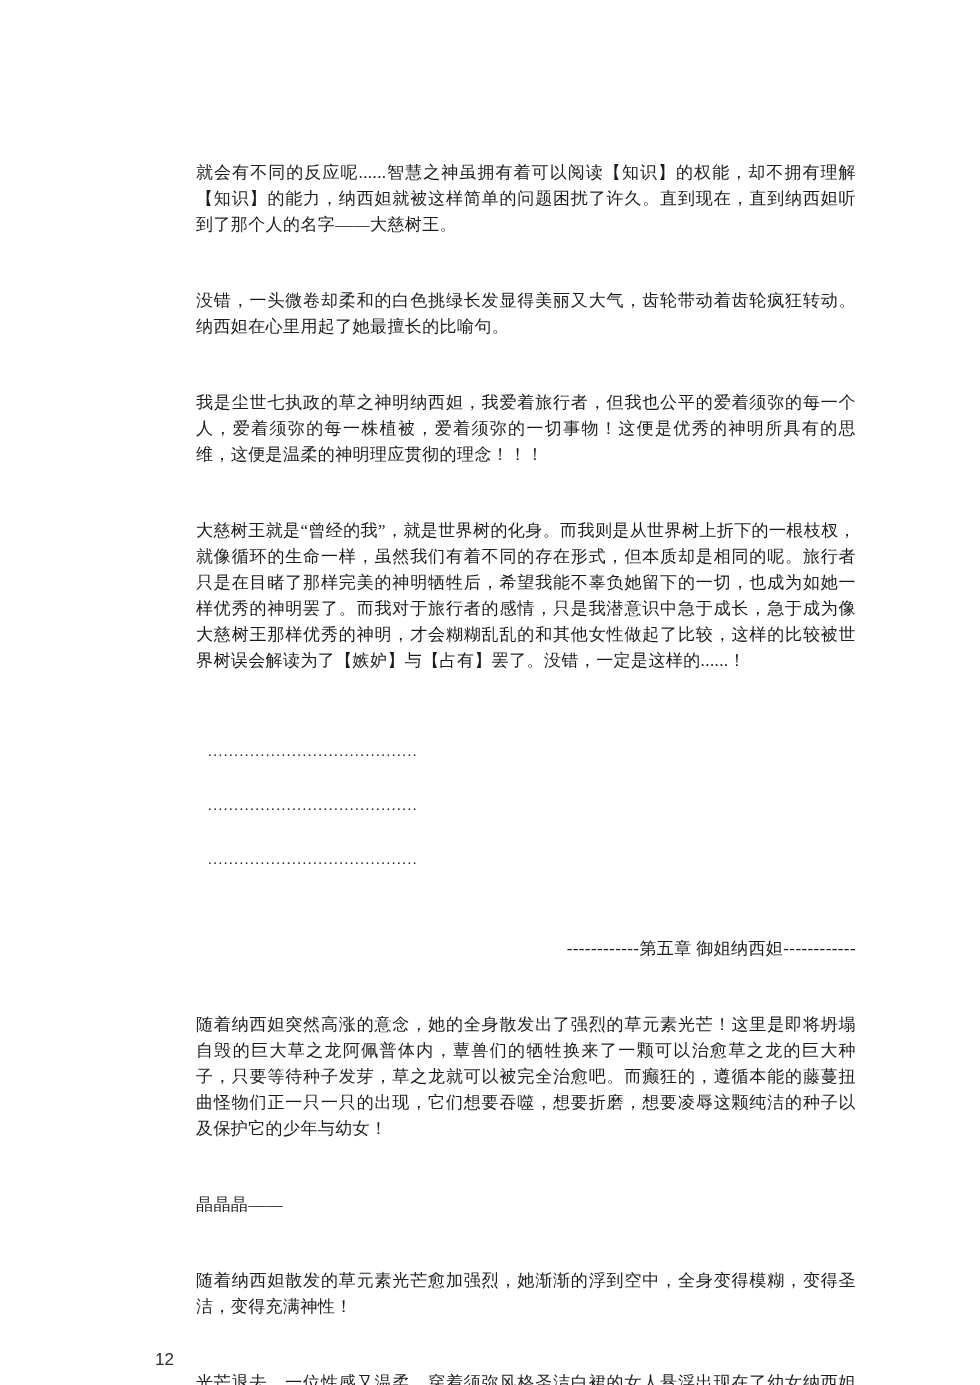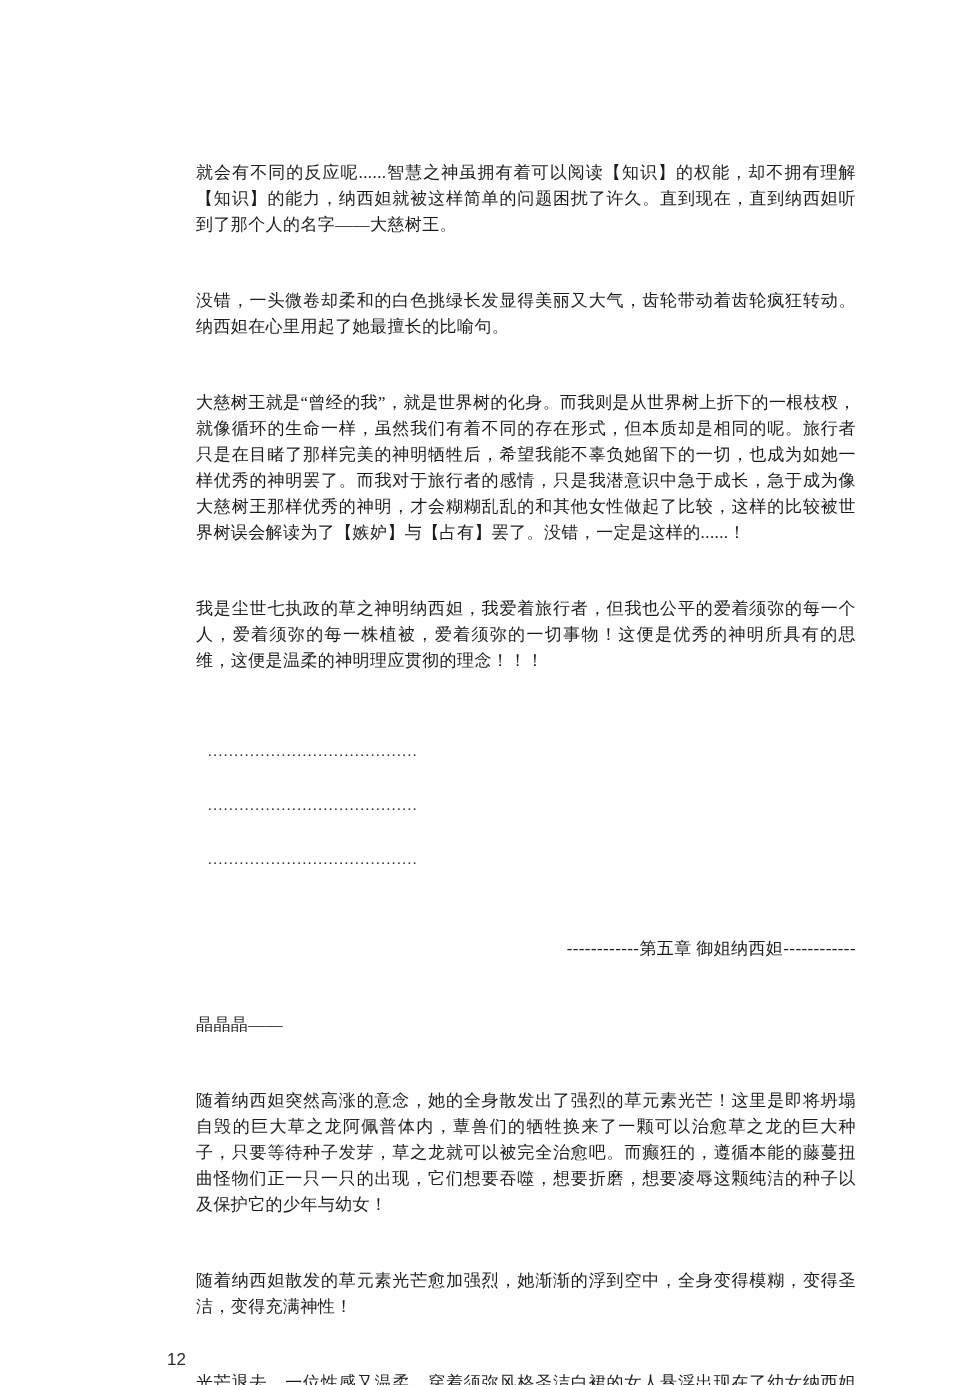--- a/index.html
+++ b/index.html
@@ -37,41 +37,41 @@
     letter-spacing: 1.5px;
     font-size: 15px;
     color: #2a2a2a;
   }
   .chapter-heading {
     text-align: right;
     color: #1c1c1c;
   }
   .page-number {
     position: absolute;
-    left: 131px;
+    left: 119px;
     top: 1314px;
     font-family: "Liberation Sans", "DejaVu Sans", sans-serif;
     font-size: 17px;
     color: #2b2b2b;
   }
 </style>
 </head>
 <body>
 
 <div class="page">
   <div class="content">
     <p>就会有不同的反应呢......智慧之神虽拥有着可以阅读【知识】的权能，却不拥有理解【知识】的能力，纳西妲就被这样简单的问题困扰了许久。直到现在，直到纳西妲听到了那个人的名字——大慈树王。</p>
     <p>没错，一头微卷却柔和的白色挑绿长发显得美丽又大气，齿轮带动着齿轮疯狂转动。纳西妲在心里用起了她最擅长的比喻句。</p>
+    <p>我是尘世七执政的草之神明纳西妲，我爱着旅行者，但我也公平的爱着须弥的每一个人，爱着须弥的每一株植被，爱着须弥的一切事物！这便是优秀的神明所具有的思维，这便是温柔的神明理应贯彻的理念！！！</p>
     <p>大慈树王就是“曾经的我”，就是世界树的化身。而我则是从世界树上折下的一根枝杈，就像循环的生命一样，虽然我们有着不同的存在形式，但本质却是相同的呢。旅行者只是在目睹了那样完美的神明牺牲后，希望我能不辜负她留下的一切，也成为如她一样优秀的神明罢了。而我对于旅行者的感情，只是我潜意识中急于成长，急于成为像大慈树王那样优秀的神明，才会糊糊乱乱的和其他女性做起了比较，这样的比较被世界树误会解读为了【嫉妒】与【占有】罢了。没错，一定是这样的......！</p>
-    <p>我是尘世七执政的草之神明纳西妲，我爱着旅行者，但我也公平的爱着须弥的每一个人，爱着须弥的每一株植被，爱着须弥的一切事物！这便是优秀的神明所具有的思维，这便是温柔的神明理应贯彻的理念！！！</p>
     <div class="dots-block">
       <div>........................................</div>
       <div>........................................</div>
       <div>........................................</div>
     </div>
     <p class="chapter-heading">------------第五章 御姐纳西妲------------</p>
+    <p>随着纳西妲突然高涨的意念，她的全身散发出了强烈的草元素光芒！这里是即将坍塌自毁的巨大草之龙阿佩普体内，蕈兽们的牺牲换来了一颗可以治愈草之龙的巨大种子，只要等待种子发芽，草之龙就可以被完全治愈吧。而癫狂的，遵循本能的藤蔓扭曲怪物们正一只一只的出现，它们想要吞噬，想要折磨，想要凌辱这颗纯洁的种子以及保护它的少年与幼女！</p>
     <p>晶晶晶——</p>
-    <p>随着纳西妲突然高涨的意念，她的全身散发出了强烈的草元素光芒！这里是即将坍塌自毁的巨大草之龙阿佩普体内，蕈兽们的牺牲换来了一颗可以治愈草之龙的巨大种子，只要等待种子发芽，草之龙就可以被完全治愈吧。而癫狂的，遵循本能的藤蔓扭曲怪物们正一只一只的出现，它们想要吞噬，想要折磨，想要凌辱这颗纯洁的种子以及保护它的少年与幼女！</p>
     <p>随着纳西妲散发的草元素光芒愈加强烈，她渐渐的浮到空中，全身变得模糊，变得圣洁，变得充满神性！</p>
     <p>光芒退去，一位性感又温柔，穿着须弥风格圣洁白裙的女人悬浮出现在了幼女纳西妲原本的位置！一头微卷却柔和的白色挑绿长发显得美丽又大气，右边的精灵长耳后梳绑出了一条长到大腿的麻花辫，而左边则是留着与纳西妲相似却极长的侧马尾。她的手臂纤细，手指修长且优美，手腕上带着和幼女纳西妲相似的手环，又长又大的丝绸布料袖子显得神性满满。在两块白布轻微遮掩下的巨大肥乳比幼女纳西妲的两个头还大，左胸的乳痣和两个又大又红的乳晕根本无法被白布遮挡，在华丽又复杂的须弥风格项链修饰下显得极其显眼，光辉富裕却又下流。没有经过锻炼，弧度比例却夸张性感的肉腰彰显着女性肉体自然的魅力，大胆露出的肉腹部有着柔美曲线，华丽又繁多的肚皮舞金属坠饰随着她小腹轻微的扭动发出哐当哐当的脆响。而那对厚肉超巨臀在随风飘动的圣洁白裙布下若影若现，那大小何止是安产，简直能容纳下一整个蜷缩的幼女纳西妲！比例夸张的肉白大腿一边被蕾丝白丝袜包裹，显得圣洁又性感，另一边则是佩戴着花纹金属腿环，这种腿环没有任何的穿戴机关，只是硬生生的从</p>
   </div>
   <div class="page-number">12</div>
 </div>
 
 </body></html>

